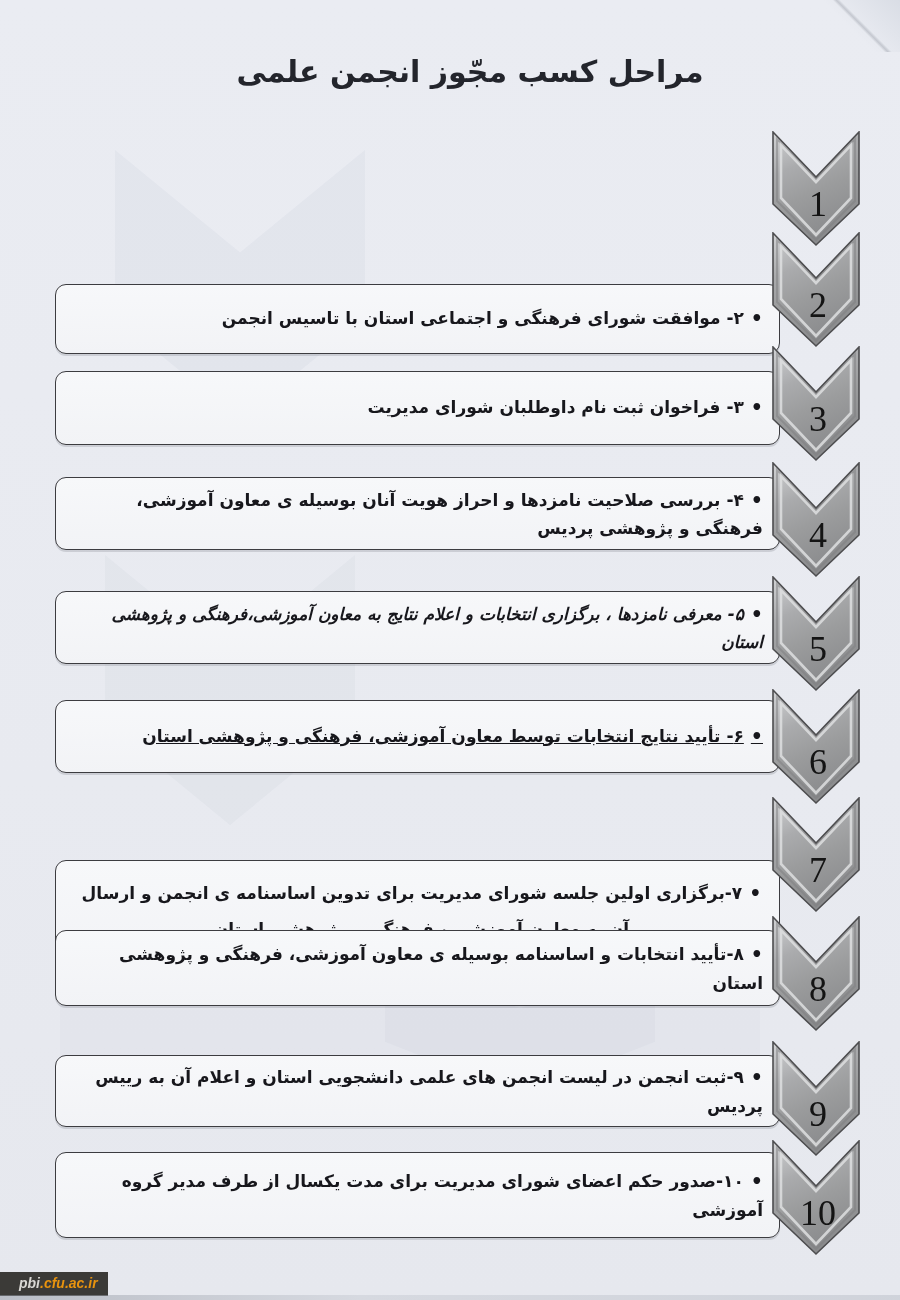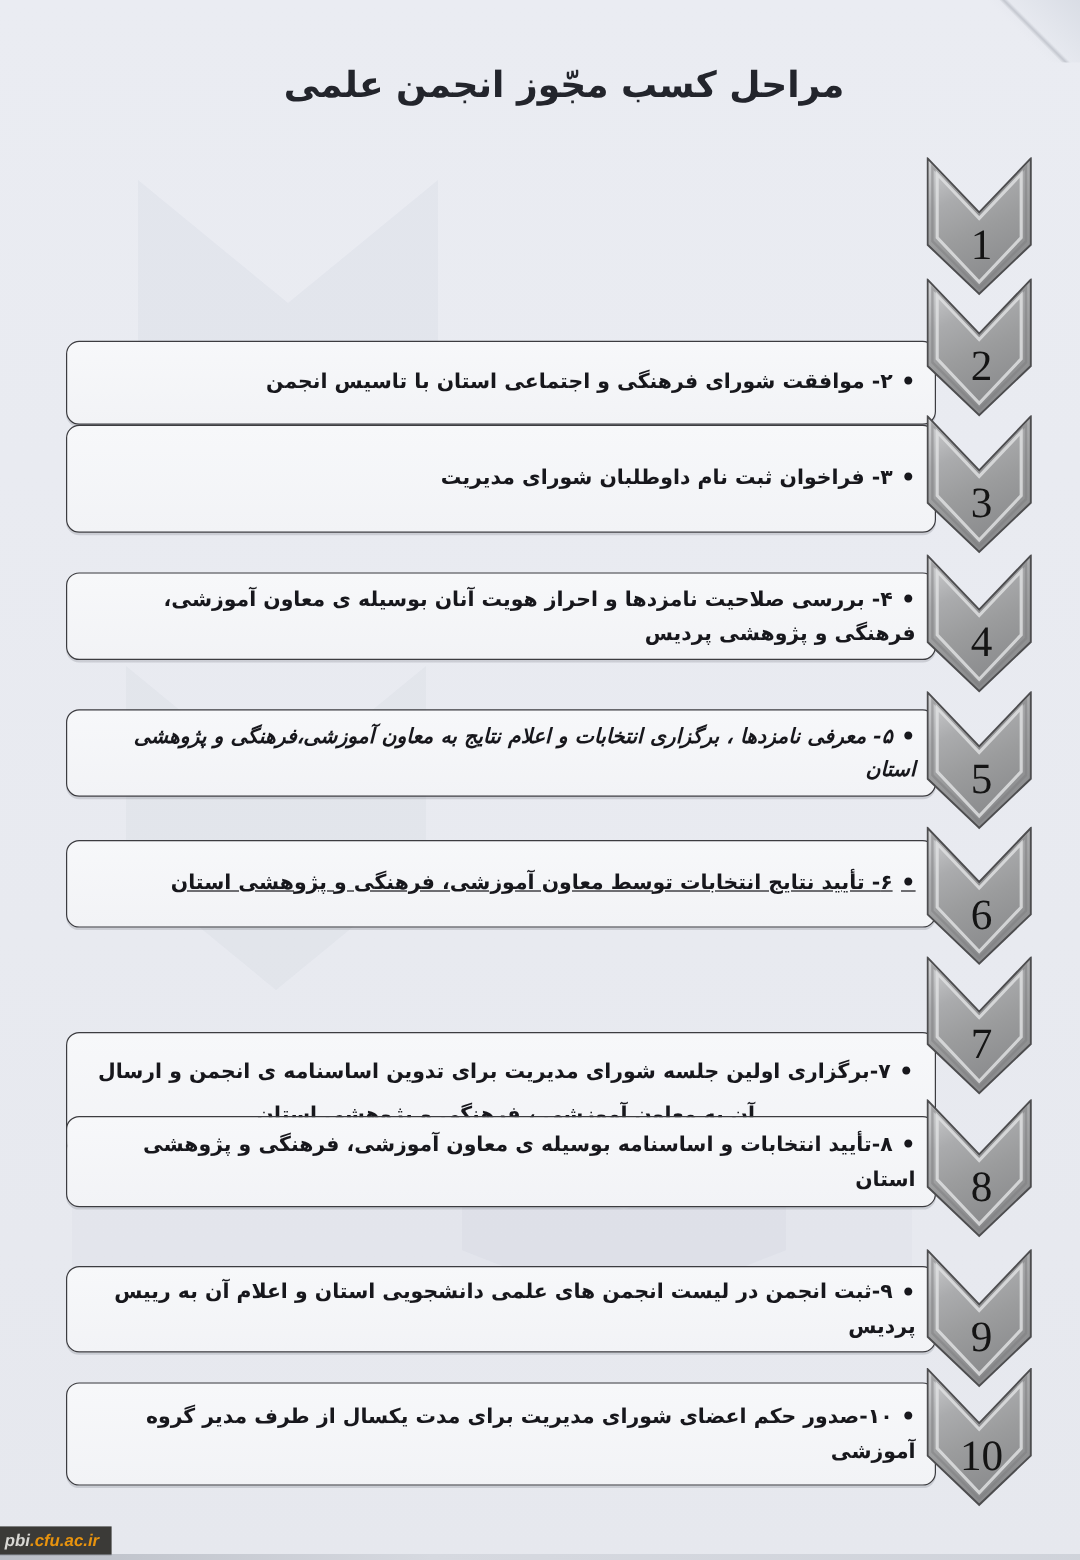--- a/index.html
+++ b/index.html
@@ -29,21 +29,21 @@
        box-shadow:0 2px 0 rgba(70,75,90,.18);
        display:flex;align-items:center;direction:rtl;
        padding:4px 16px 4px 24px;color:#17171c;
        font:700 17px "DejaVu Sans",sans-serif;}
   .box .txt{width:100%;text-align:right;line-height:1.55;}
   .box.two .txt{text-align:center;line-height:36px;}
   .bullet{font-size:19px;margin-left:7px;vertical-align:-1px;}
 
   .box1{top:127px;height:86px;}
   .box2{top:247px;height:70px;margin-top:37px;}
-  .box3{top:354px;height:90px;padding-left:38px;}
+  .box3{top:371px;height:74px;padding-left:38px;}
   .box4{top:477px;height:73px;}
   .box5{top:591px;height:73px;font-style:italic;}
   .box6{top:700px;height:73px;text-decoration:underline;}
   .box7{top:860px;height:102px;}
   .box8{top:930px;height:76px;}
   .box9{top:1055px;height:72px;}
   .box10{top:1152px;height:86px;}
 
   .chev{position:absolute;left:772px;width:88px;height:116px;}
   .chev1{top:131px;}
@@ -56,21 +56,21 @@
   .chev8{top:916px;}
   .chev9{top:1041px;}
   .chev10{top:1140px;}
 
   .chev-outer{fill:url(#chevGrad);stroke:#4d4d4f;stroke-width:1.6;}
   .chev-bevel-dark{fill:none;stroke:#7e7e80;stroke-width:2;opacity:.5;}
   .chev-bevel-light{fill:none;stroke:#dedfe0;stroke-width:2.6;opacity:.85;}
   .chev-num{font-family:"Liberation Serif",serif;font-size:36px;fill:#141414;text-anchor:middle;}
 
   .watermark{position:absolute;left:0;top:1272px;background:#3b3a37;
-             padding:3px 10px 5px 4px;white-space:nowrap;
+             padding:3px 10px 5px 19px;white-space:nowrap;
              font:italic 700 14px "Liberation Sans",sans-serif;color:#d9d8d4;text-align:center;}
   .watermark .wm-suffix{color:#e8930e;}
 
   .bottom-line{position:absolute;left:0;right:0;bottom:0;height:5px;
                background:linear-gradient(90deg,#8d939e 0%,#c6cad2 40%,#b9bec7 100%);opacity:.5;}
 </style>
 </head>
 <body>
 
 <div class="page">

